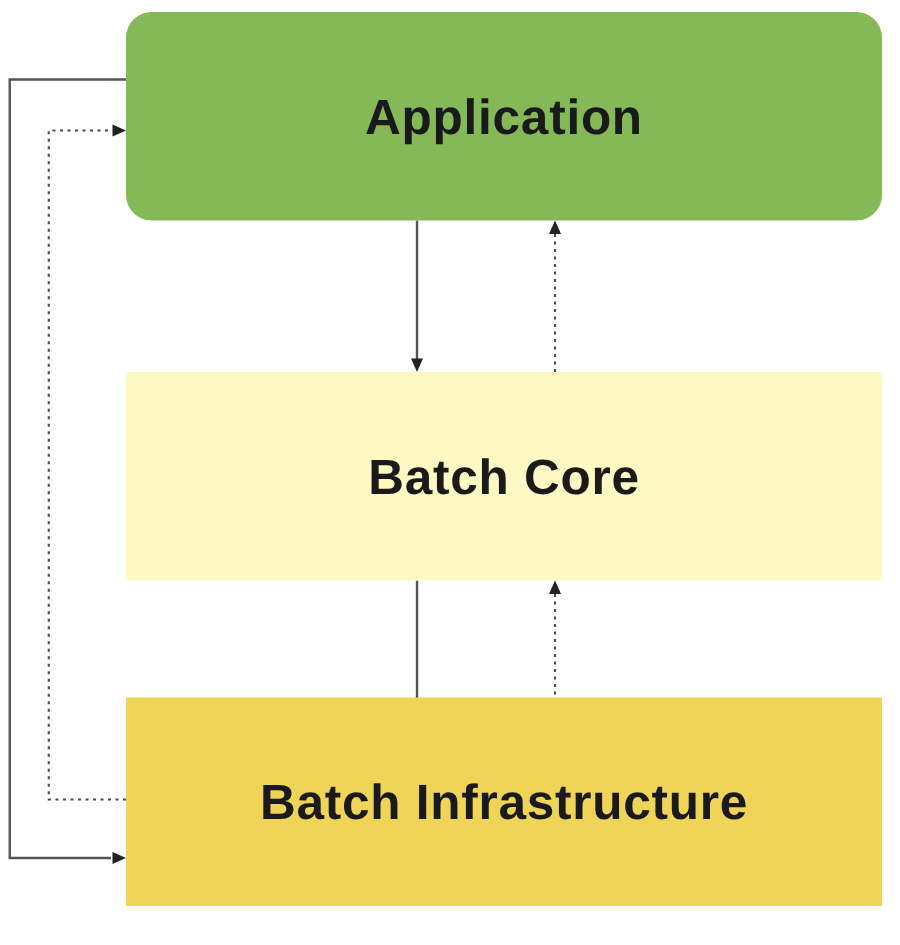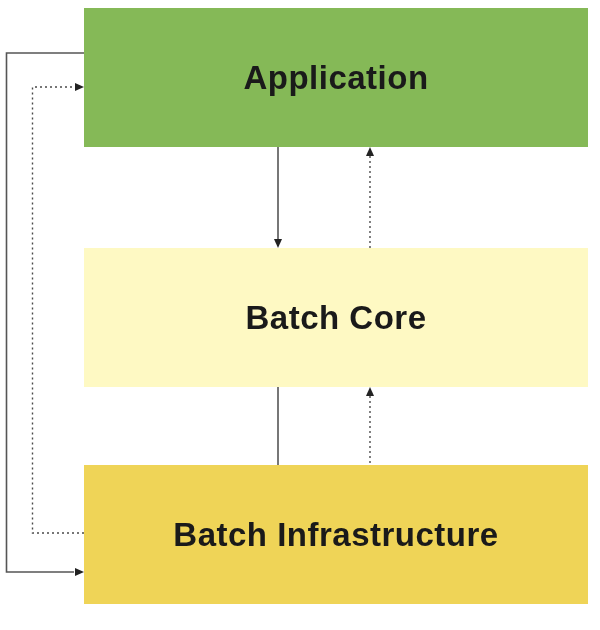--- a/index.html
+++ b/index.html
@@ -77,21 +77,21 @@
     <line class="edge-dotted" x1="370" y1="483" x2="370" y2="396"></line>
     <polygon class="arrowhead" points="370,387 366,396 374,396"></polygon>
 
     <path class="edge-solid" d="M 84 53 H 6.5 V 572 H 74"></path>
     <polygon class="arrowhead" points="84,572 75,568 75,576"></polygon>
 
     <path class="edge-dotted" d="M 84 533 H 32.5 V 87 H 73"></path>
     <polygon class="arrowhead" points="84,87 75,83 75,91"></polygon>
   </svg>
 
-  <div class="node" id="node-application" style="background-color: rgb(133, 185, 87);">
+  <div class="node" id="node-application" style="background-color: rgb(133, 185, 87); border-radius: 17px;">
     <span class="node-label">Application</span>
   </div>
 
   <div class="node" id="node-batch-core" style="background-color: #fef9c3;">
     <span class="node-label">Batch Core</span>
   </div>
 
   <div class="node" id="node-batch-infrastructure" style="background-color: rgb(239, 212, 87);">
     <span class="node-label">Batch Infrastructure</span>
   </div>

